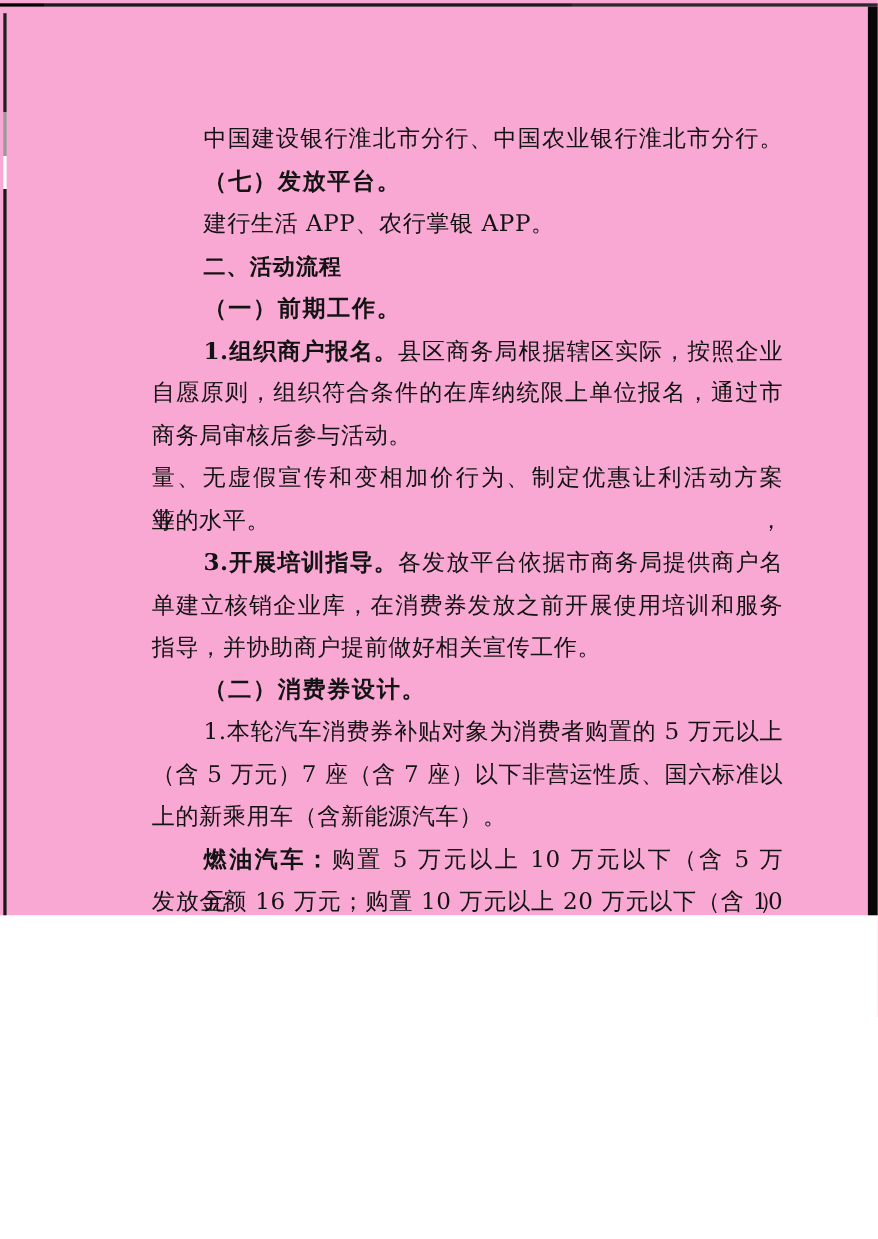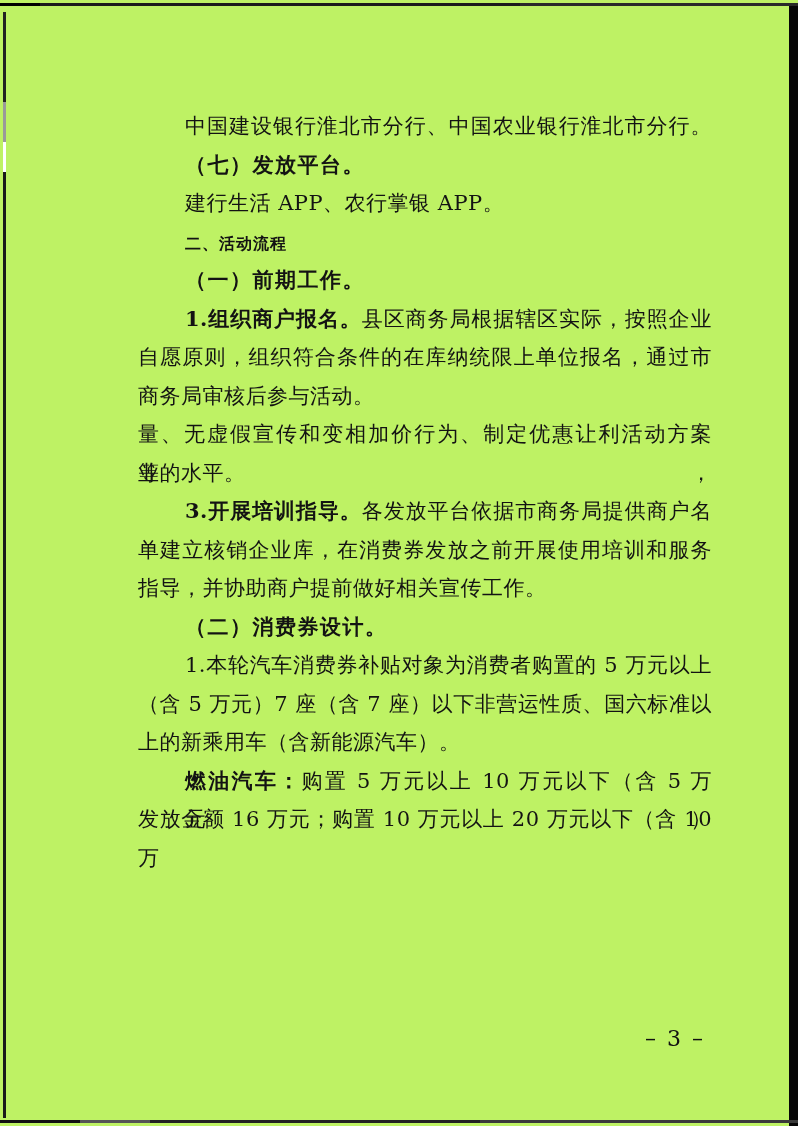--- a/index.html
+++ b/index.html
@@ -3,22 +3,22 @@
 <meta charset="utf-8">
 <style>
   html, body { margin: 0; padding: 0; }
   body {
     width: 798px; height: 1126px;
     background: #ffffff;
     font-family: "DejaVu Serif", "Liberation Serif", serif;
   }
   .page {
     position: relative;
-    width: 798px; height: 1126px;
-    background: #bef264;
+    width: 798px; height: 832px;
+    background: #f9a8d4;
     overflow: hidden;
     color: #151515;
   }
   
   .edge { position: absolute; background: #161616; }
   .edge-top    { left: 0;   top: 3px;    width: 798px; height: 3px;
                  background: linear-gradient(to right, #000 0 40px, #1b1b1b 40px 520px, #2a2a2a 520px 798px); }
   .edge-left   { left: 3px; top: 12px;   width: 3px;   height: 1106px;
                  background: linear-gradient(to bottom, #222 0 90px, #9a9a9a 90px 130px, #fff 130px 160px, #1a1a1a 160px 100%); }
   .edge-right  { left: 789px; top: 6px;  width: 9px;   height: 1120px; background: #070707; }
@@ -35,21 +35,21 @@
     height: 38.5px;
     letter-spacing: 0.5px;
     text-align: left;
     color: #131313;
   }
   .line .b { font-weight: 700; text-align: right; }
   .indent { padding-left: 47px; }
   .fill { text-align: justify; text-align-last: justify; }
   .hei .b {
     font-family: Liberation Serif, serif;
-    font-size: 16px;
+    font-size: 20px;
     letter-spacing: 1px;
   }
   .kai .b { letter-spacing: 1.5px; }
   .page-number {
     position: absolute;
     top: 1026px; left: 629px; width: 92px;
     text-align: center;
     font-size: 22px;
     color: #111;
     letter-spacing: 2px;

